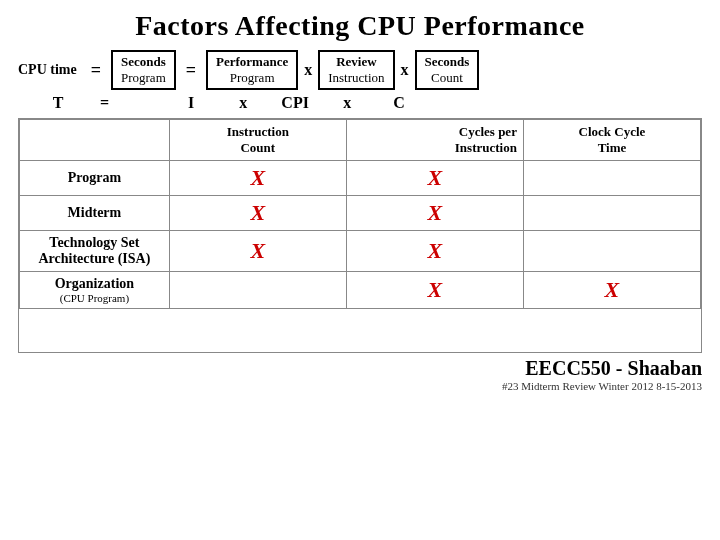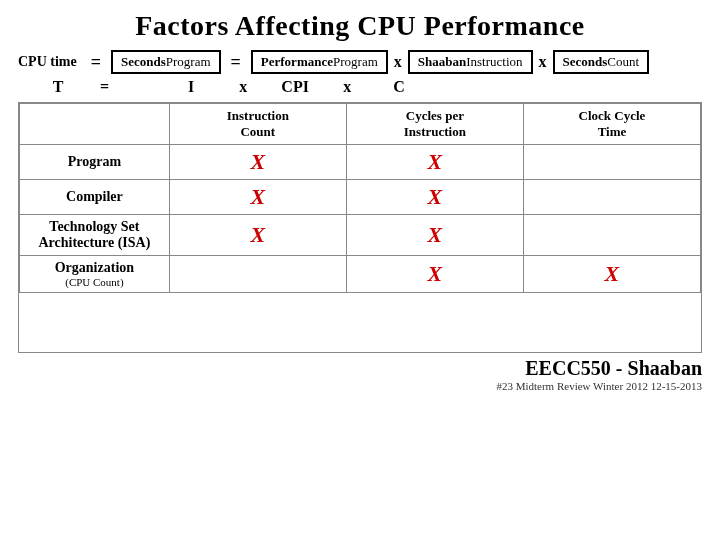--- a/index.html
+++ b/index.html
@@ -34,20 +34,21 @@
       gap: 0;
     }
     .cpu-time-label {
       font-size: 14px;
       font-weight: bold;
       white-space: nowrap;
       margin-right: 6px;
     }
     .eq-block {
       display: flex;
+      flex-direction: column;
       align-items: center;
       border: 2px solid #000;
       padding: 2px 8px;
       margin: 0 2px;
       background: #fff;
       justify-content: center;
     }
     .eq-block .top {
       font-size: 13px;
       font-weight: bold;
@@ -158,21 +159,21 @@
       <span class="top">Seconds</span>
       <span class="bottom">Program</span>
     </div>
     <span class="eq-equals">=</span>
     <div class="eq-block">
       <span class="top">Performance</span>
       <span class="bottom">Program</span>
     </div>
     <span class="eq-times">x</span>
     <div class="eq-block">
-      <span class="top">Shaaban</span>
+      <span class="top">Review</span>
       <span class="bottom">Instruction</span>
     </div>
     <span class="eq-times">x</span>
     <div class="eq-block">
       <span class="top">Seconds</span>
       <span class="bottom">Count</span>
     </div>
   </div>
 
   <div class="var-row">
@@ -184,53 +185,53 @@
     <span class="var-x">x</span>
     <span class="var-item" style="min-width:60px;">C</span>
   </div>
 
   <div class="table-container">
     <table>
       <thead>
         <tr>
           <th style="width:22%;"></th>
           <th style="width:26%;">Instruction<br>Count</th>
-          <th style="width:26%;">Cycles per<br>Instruction</th>
+          <th style="width:26%;text-align:right;">Cycles per<br>Instruction</th>
           <th style="width:26%;">Clock Cycle<br>Time</th>
         </tr>
       </thead>
       <tbody id="table-body">
       <tr>
             <td class="row-label">Program</td>
             <td><span class="x-mark">X</span></td>
             <td><span class="x-mark">X</span></td>
             <td></td>
           </tr>
           <tr>
-            <td class="row-label">Compiler</td>
+            <td class="row-label">Midterm</td>
             <td><span class="x-mark">X</span></td>
             <td><span class="x-mark">X</span></td>
             <td></td>
           </tr>
           <tr>
             <td class="row-label">Technology Set Architecture (ISA)</td>
             <td><span class="x-mark">X</span></td>
             <td><span class="x-mark">X</span></td>
             <td></td>
           </tr>
           <tr>
-            <td class="row-label">Organization<span class="row-sublabel">(CPU Count)</span></td>
+            <td class="row-label">Organization<span class="row-sublabel">(CPU Program)</span></td>
             <td></td>
             <td><span class="x-mark">X</span></td>
             <td><span class="x-mark">X</span></td>
           </tr>
         </tbody>
     </table>
   </div>
 
   <div class="footer-row">
     <div></div>
     <div class="footer-right">
       <div class="eecc">EECC550 - Shaaban</div>
-      <div class="eecc-sub">#23  Midterm Review  Winter 2012  12-15-2013</div>
+      <div class="eecc-sub">#23  Midterm Review  Winter 2012  8-15-2013</div>
     </div>
   </div>
 </div>
 
 </body></html>

